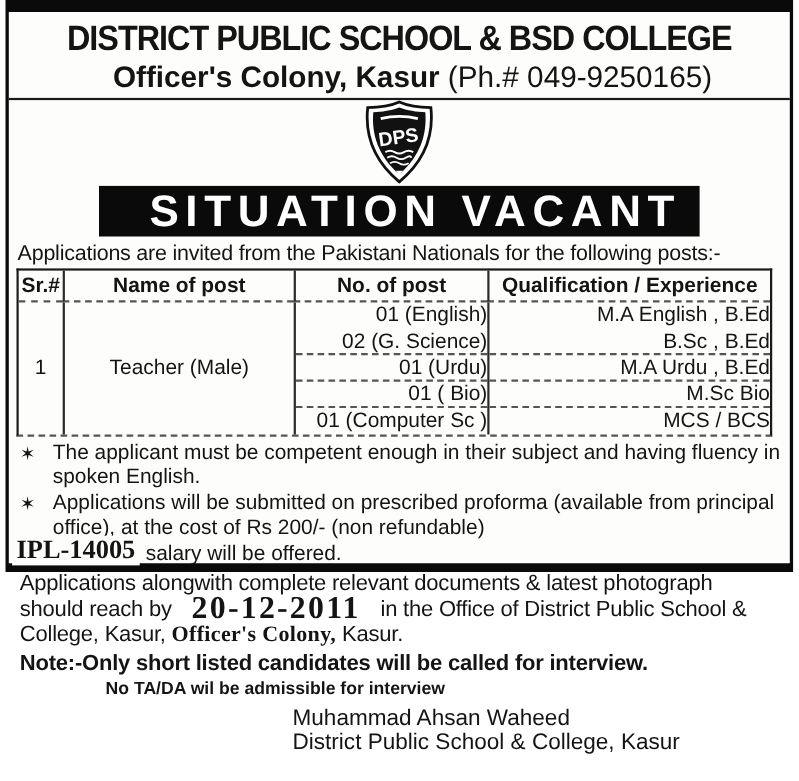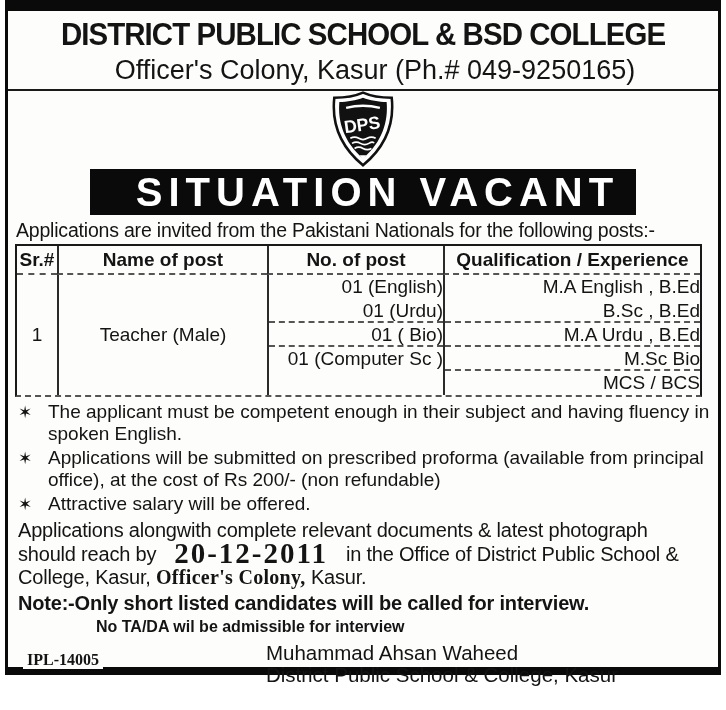--- a/index.html
+++ b/index.html
@@ -1,34 +1,34 @@
 <!DOCTYPE html>
 <html><head>
 <meta charset="utf-8">
 <style>
   * { margin:0; padding:0; box-sizing:border-box; }
   html,body { width:726px; height:710px; background:#ffffff; overflow:hidden; }
   body { font-family:"Liberation Sans", sans-serif; color:#141414; }
 
   .ad {
-    position:relative; width:716px; height:675px; margin:0 5px;
+    position:relative; width:716px; height:520px; margin:0 5px;
     border-top:11px solid #0a0a0a;
     border-bottom:8px solid #0a0a0a;
     border-left:3px solid #0a0a0a;
     border-right:3px solid #0a0a0a;
     background:#fdfdfb;
     padding-top:3px;
   }
 
   
   .hdr { text-align:center; border-bottom:2px solid #1a1a1a; padding-bottom:3px; }
   .title1 { font-weight:bold; font-size:32px; line-height:40px; white-space:nowrap;
             letter-spacing:-1px; transform:scaleX(0.92); transform-origin:center; }
   .title2 { font-size:27px; line-height:32px; }
-  .title2 .b { font-weight:normal;margin-left:24px; }
+  .title2 .b { font-weight:bold;margin-left:24px; }
   .title2 .ph { font-weight:normal; }
 
   
   .logo-row { height:76px; display:flex; justify-content:center; align-items:center; }
 
   
   .banner {
     width:546px; height:46px; margin:2px auto 0 auto; background:#0a0a0a;
     color:#ffffff; font-weight:bold; font-size:40px; line-height:46px;
     text-align:center; letter-spacing:6px; white-space:nowrap;padding-left:29px;
@@ -60,22 +60,22 @@
           letter-spacing:2px; margin:0 18px; vertical-align:-2px; }
   .oc { font-family:"Liberation Serif", serif; font-weight:bold; letter-spacing:0.3px; }
 
   .note1 { margin:2px 10px 0 10px; font-size:20px; font-weight:bold; line-height:24px; letter-spacing:-0.2px; }
   .note2 { margin:0 10px 0 88px; font-size:16px; font-weight:bold; line-height:24px; }
 
   
   .sig { width:fit-content; margin:3px 100px 0 auto; text-align:left;
          font-size:20.5px; line-height:22px; }
 
-  .ref { position:absolute; left:15px; bottom:-2px; font-family:"Liberation Serif", serif;
-         font-weight:bold; font-size:16px; background:#fdfdfb; padding:0 4px; }
+  .ref { position:absolute; left:3px; bottom:-2px; font-family:"Liberation Serif", serif;
+         font-weight:bold; font-size:24px; background:#fdfdfb; padding:0 4px; }
 </style>
 </head>
 <body>
 
 <div class="ad">
 
   <div class="hdr">
     <div class="title1">DISTRICT PUBLIC SCHOOL &amp; BSD COLLEGE</div>
     <div class="title2">
       <span class="b">Officer's Colony, Kasur </span><span class="ph">(Ph.# 049-9250165)</span>
@@ -103,20 +103,21 @@
     <div class="th">Sr.#</div>
     <div class="th vline">Name of post</div>
     <div class="th vline">No. of post</div>
     <div class="th vline">Qualification / Experience</div>
 
     <div class="srcell">1</div>
     <div class="namecell vline">Teacher (Male)</div>
 
     <div class="subcol vline">
       <div class="cell no">01 (English)</div>
+      <div class="cell no div">02 (G. Science)</div>
       <div class="cell no div">01 (Urdu)</div>
       <div class="cell no div">01 ( Bio)</div>
       <div class="cell no">01 (Computer Sc )</div>
     </div>
 
     <div class="subcol vline">
       <div class="cell q">M.A English , B.Ed</div>
       <div class="cell q div">B.Sc , B.Ed</div>
       <div class="cell q div">M.A Urdu , B.Ed</div>
       <div class="cell q div">M.Sc  Bio</div>

